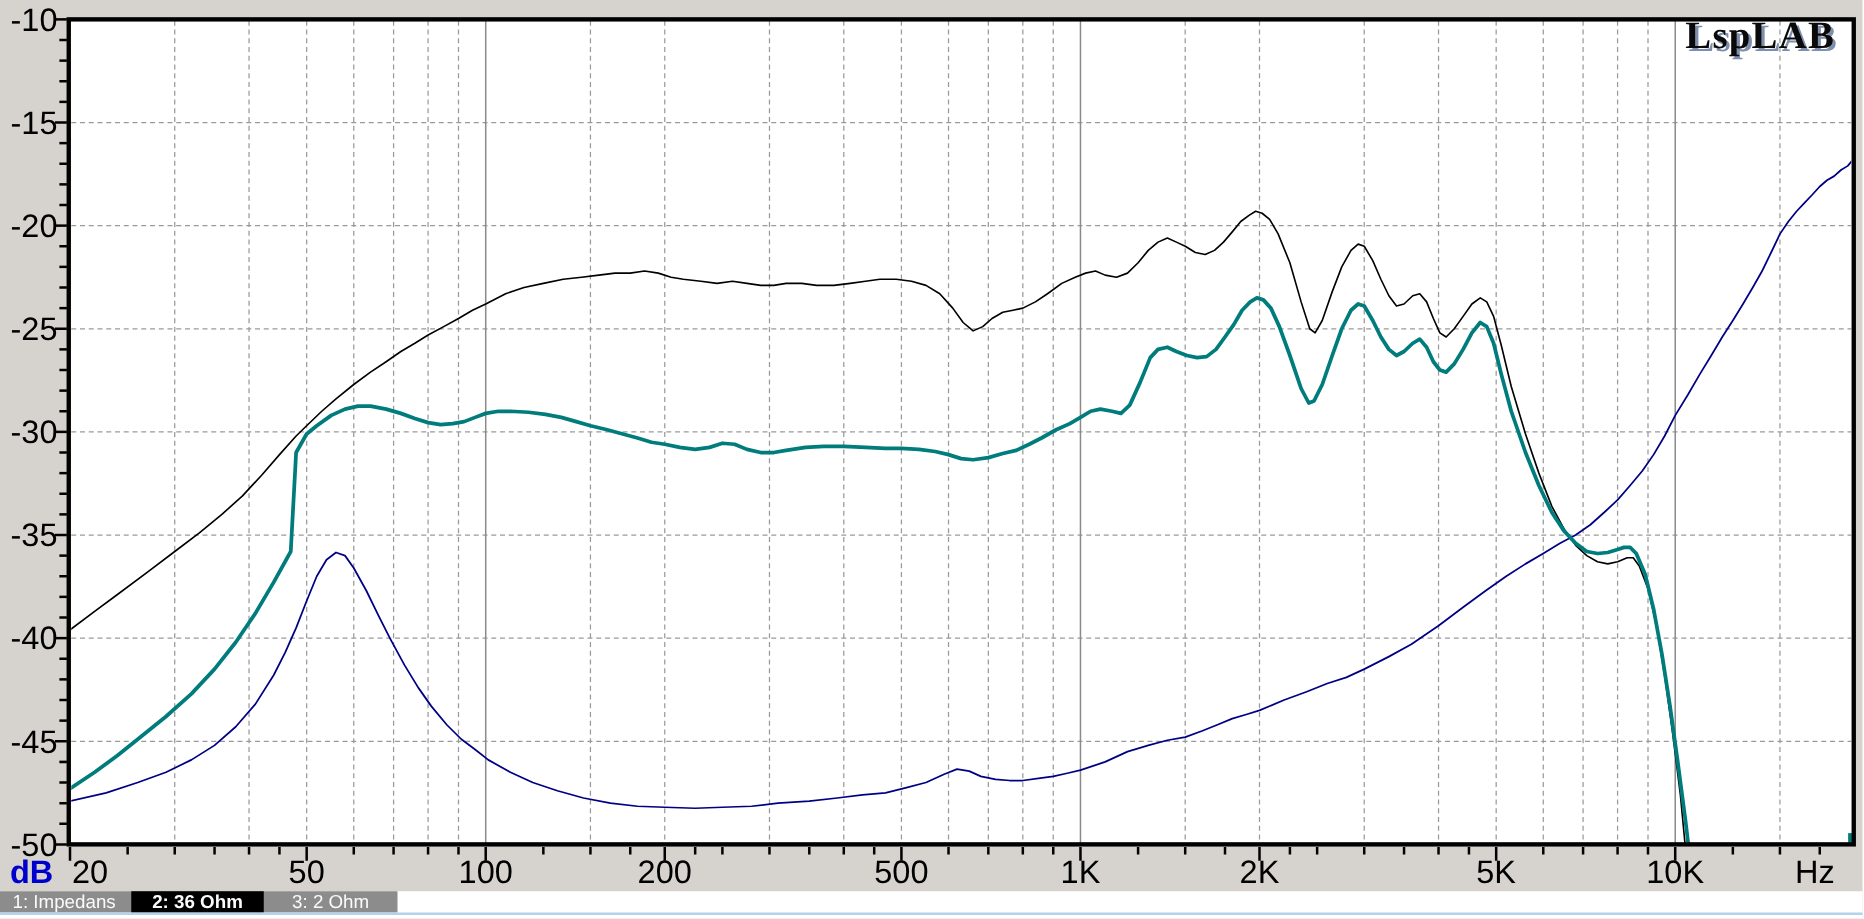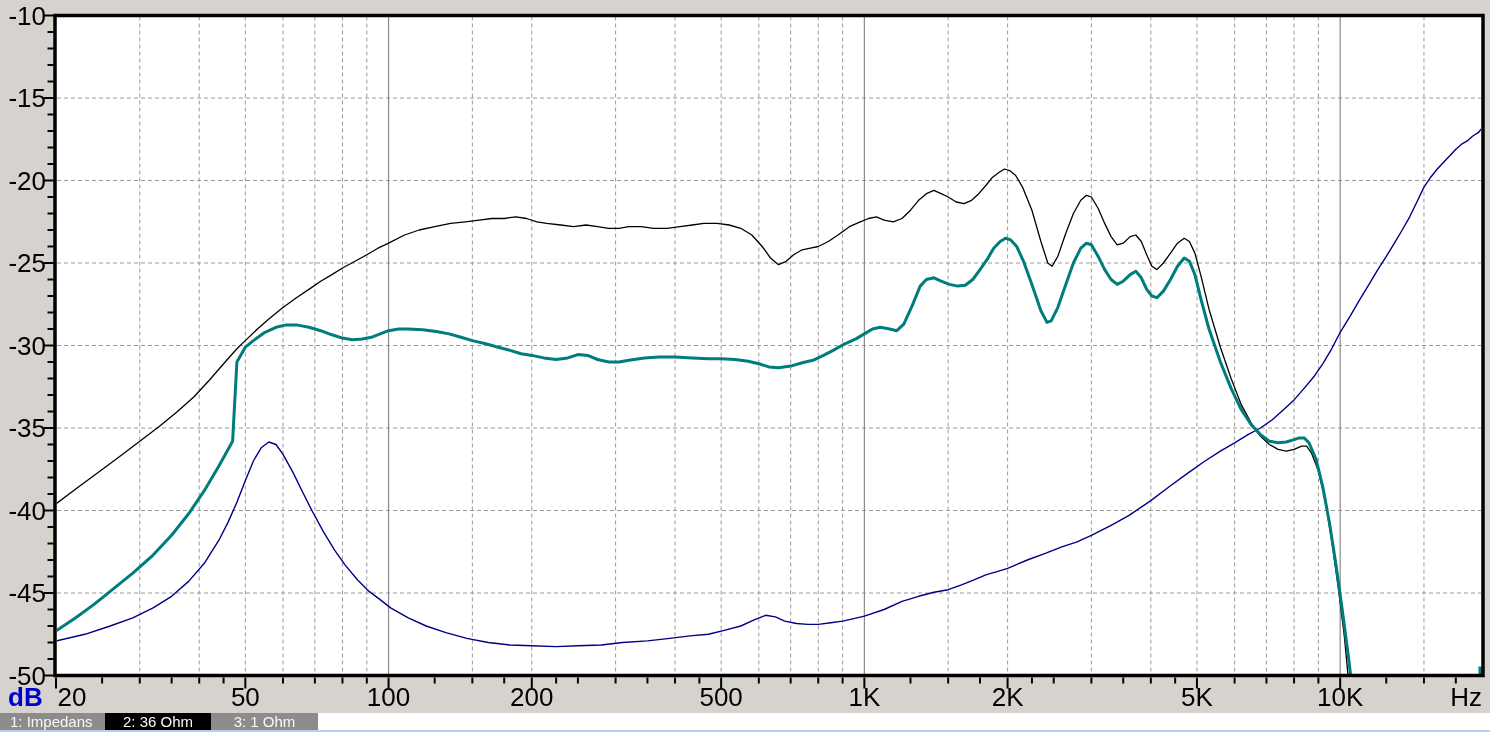--- a/index.html
+++ b/index.html
@@ -6,41 +6,41 @@
   #stage{
     position:relative;width:1490px;height:735px;
     background:#d6d3ce;overflow:hidden;
     font-family:"Liberation Sans", sans-serif;
   }
   #chart-svg{position:absolute;left:0;top:0;}
   .corner-label{
     position:absolute;font-size:26px;color:#000;line-height:26px;text-align:right;
   }
   #db-label{left:8px;top:684px;font-weight:bold;color:#0000cd;}
-  #hz-label{left:1436px;top:684px;width:46px;text-align:right;}
+  #hz-label{left:1436px;top:684px;width:46px;text-align:left;}
   #logo{
     position:absolute;left:1140px;top:15px;width:328px;text-align:right;
     font-family:"Liberation Serif", serif;font-weight:bold;font-size:31px;
     color:#0a0a0a;letter-spacing:1px;
     text-shadow:2.5px 2.5px 0 #7e8fae;
   }
   #bottom-strip{
     position:absolute;left:0;top:713px;width:1491px;height:22px;background:#ffffff;
   }
   #bottom-divider{
     position:absolute;left:0;top:730px;width:1491px;height:2px;background:#b4d2ee;
   }
   #status-bar{
     position:absolute;left:0;top:713px;width:318px;height:17px;
     background:#8c8c8c;font-size:15px;line-height:17px;color:#fafafa;
     white-space:nowrap;
   }
   .seg{position:absolute;top:0;height:17px;}
   #seg-1{left:0;width:105px;padding-left:10px;box-sizing:border-box;text-align:left;}
-  #seg-2{left:105px;width:106px;background:#000;font-weight:normal;text-align:center;}
+  #seg-2{left:105px;width:106px;background:#000;font-weight:bold;text-align:center;}
   #seg-3{left:211px;width:107px;text-align:center;}
 </style>
 </head>
 <body>
 
 <div id="stage">
 
   <svg id="chart-svg" width="1491" height="735">
       <defs>
         <clipPath id="plotclip">
@@ -190,24 +190,25 @@
       <line x1="864.3699280630777" y1="677.5" x2="864.3699280630777" y2="688.5" stroke="#000" stroke-width="2"></line>
       <text x="864.3699280630777" y="706" text-anchor="middle" font-size="26" font-family="&quot;Liberation Sans&quot;, sans-serif" fill="#000000">1K</text>
       <line x1="1007.6" y1="677.5" x2="1007.6" y2="688.5" stroke="#000" stroke-width="2"></line>
       <text x="1007.6" y="706" text-anchor="middle" font-size="26" font-family="&quot;Liberation Sans&quot;, sans-serif" fill="#000000">2K</text>
       <line x1="1196.9398561261555" y1="677.5" x2="1196.9398561261555" y2="688.5" stroke="#000" stroke-width="2"></line>
       <text x="1196.9398561261555" y="706" text-anchor="middle" font-size="26" font-family="&quot;Liberation Sans&quot;, sans-serif" fill="#000000">5K</text>
       <line x1="1340.1699280630778" y1="677.5" x2="1340.1699280630778" y2="688.5" stroke="#000" stroke-width="2"></line>
       <text x="1340.1699280630778" y="706" text-anchor="middle" font-size="26" font-family="&quot;Liberation Sans&quot;, sans-serif" fill="#000000">10K</text>
     </svg>
 
+  <div id="logo" class="corner-label">LspLAB</div>
   <div id="db-label" class="corner-label">dB</div>
   <div id="hz-label" class="corner-label">Hz</div>
 
   <div id="bottom-strip"></div>
   <div id="status-bar">
     <span id="seg-1" class="seg">1: Impedans</span>
     <span id="seg-2" class="seg">2: 36 Ohm</span>
-    <span id="seg-3" class="seg">3: 1 Ohm</span>
+    <span id="seg-3" class="seg">3: 2 Ohm</span>
   </div>
   <div id="bottom-divider"></div>
 
 </div>
 
 </body></html>

